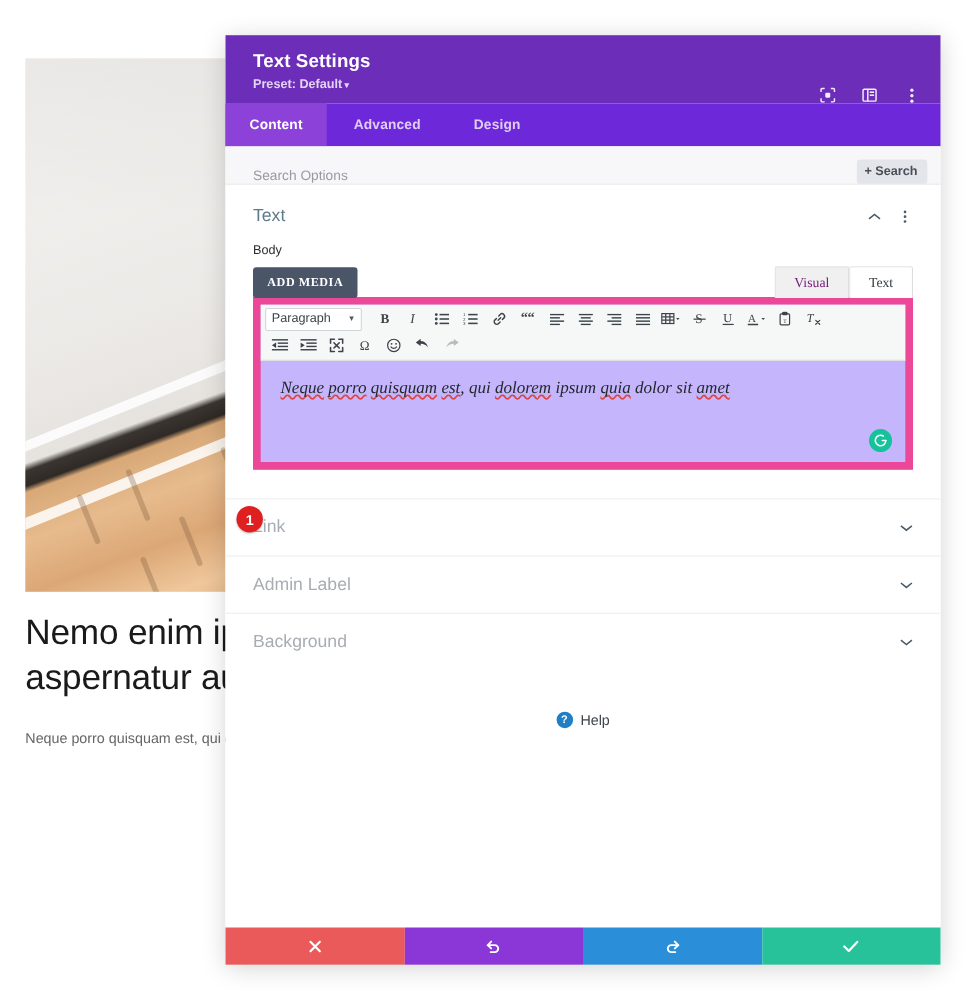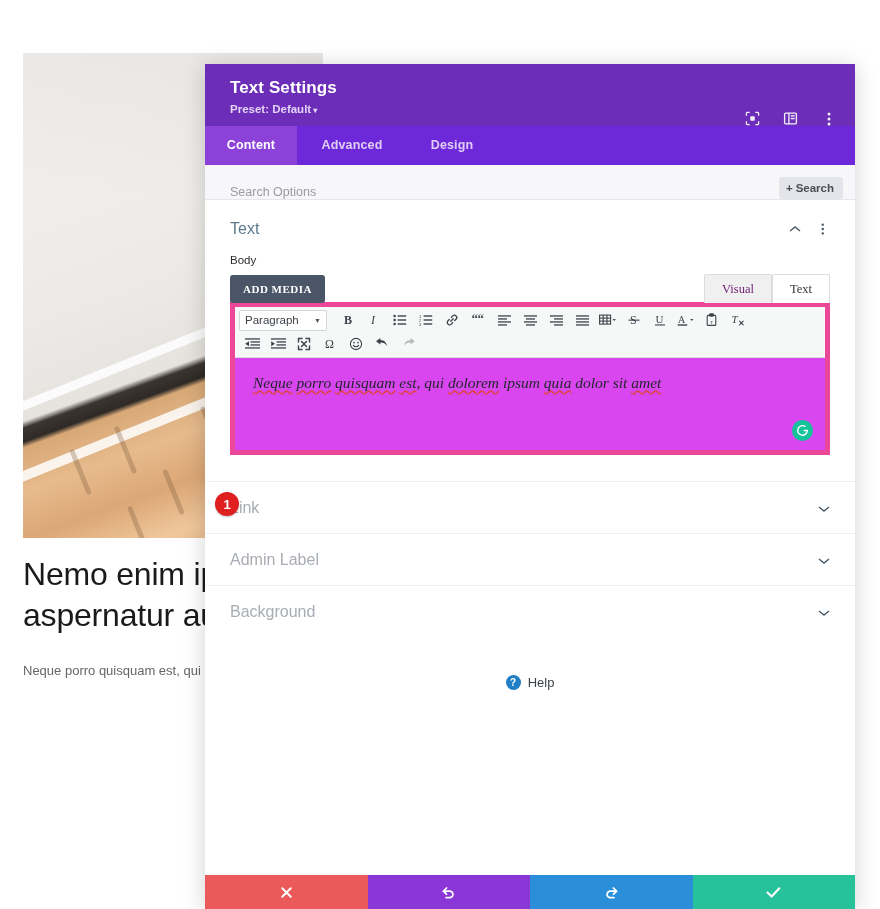--- a/index.html
+++ b/index.html
@@ -36,21 +36,21 @@
   }
   #hero-sub {
     position:absolute; left:23px; top:661px; width:400px;
     font-size:13px; line-height:19px; color:#666; font-weight:400;
   }
 
   
   #modal {
     position:absolute; left:205px; top:32px; width:650px; height:845px;
     background:#fff; box-shadow:0 3px 22px rgba(0,0,0,.18);
-    display:flex; flex-direction:column;margin-top:32px;
+    display:flex; flex-direction:column;
   }
   
   .m-head {
     background:#6c2eb9; padding:14px 22px 11px 25px; position:relative;
     flex:0 0 auto;
   }
   .m-title { color:#fff; font-size:17px; font-weight:bold; letter-spacing:.1px; }
   .m-preset { color:#e3d3f4; font-size:11.5px; font-weight:bold; margin-top:5px; }
   .m-preset .caret { font-size:8px; margin-left:2px; }
   .m-head-icons { position:absolute; right:18px; top:46px; display:flex; gap:21px; align-items:center; }
@@ -102,21 +102,21 @@
   }
   .vt-tabs { margin-left:auto; display:flex; align-items:flex-end; }
   .vt {
     font-size:12.5px; padding:7px 17px 6px; cursor:pointer; color:#701a75;
     border:1px solid #dcdcde; border-bottom:none; background:#f0f0f1;
     border-radius:2px 2px 0 0;
   }
   .vt.active { background:#fff; color:#32373c; }
 
   
-  .tmce { border:5px solid #ec4899; background:#d946ef; margin-top:-1px; }
+  .tmce { border:7px solid #ec4899; background:#c4b5fd; margin-top:-1px; }
   .tmce-tb {
     background:#f6f7f7; border-bottom:1px solid #dcdcde;
     padding:2px 4px;
   }
   .tmce-row { display:flex; align-items:center; height:22px; }
   .tmce-row.r2 { margin-top:2px; }
   .tb-btn {
     width:26px; height:22px; display:flex; align-items:center; justify-content:center;
     cursor:pointer; color:#3c434a;
   }

